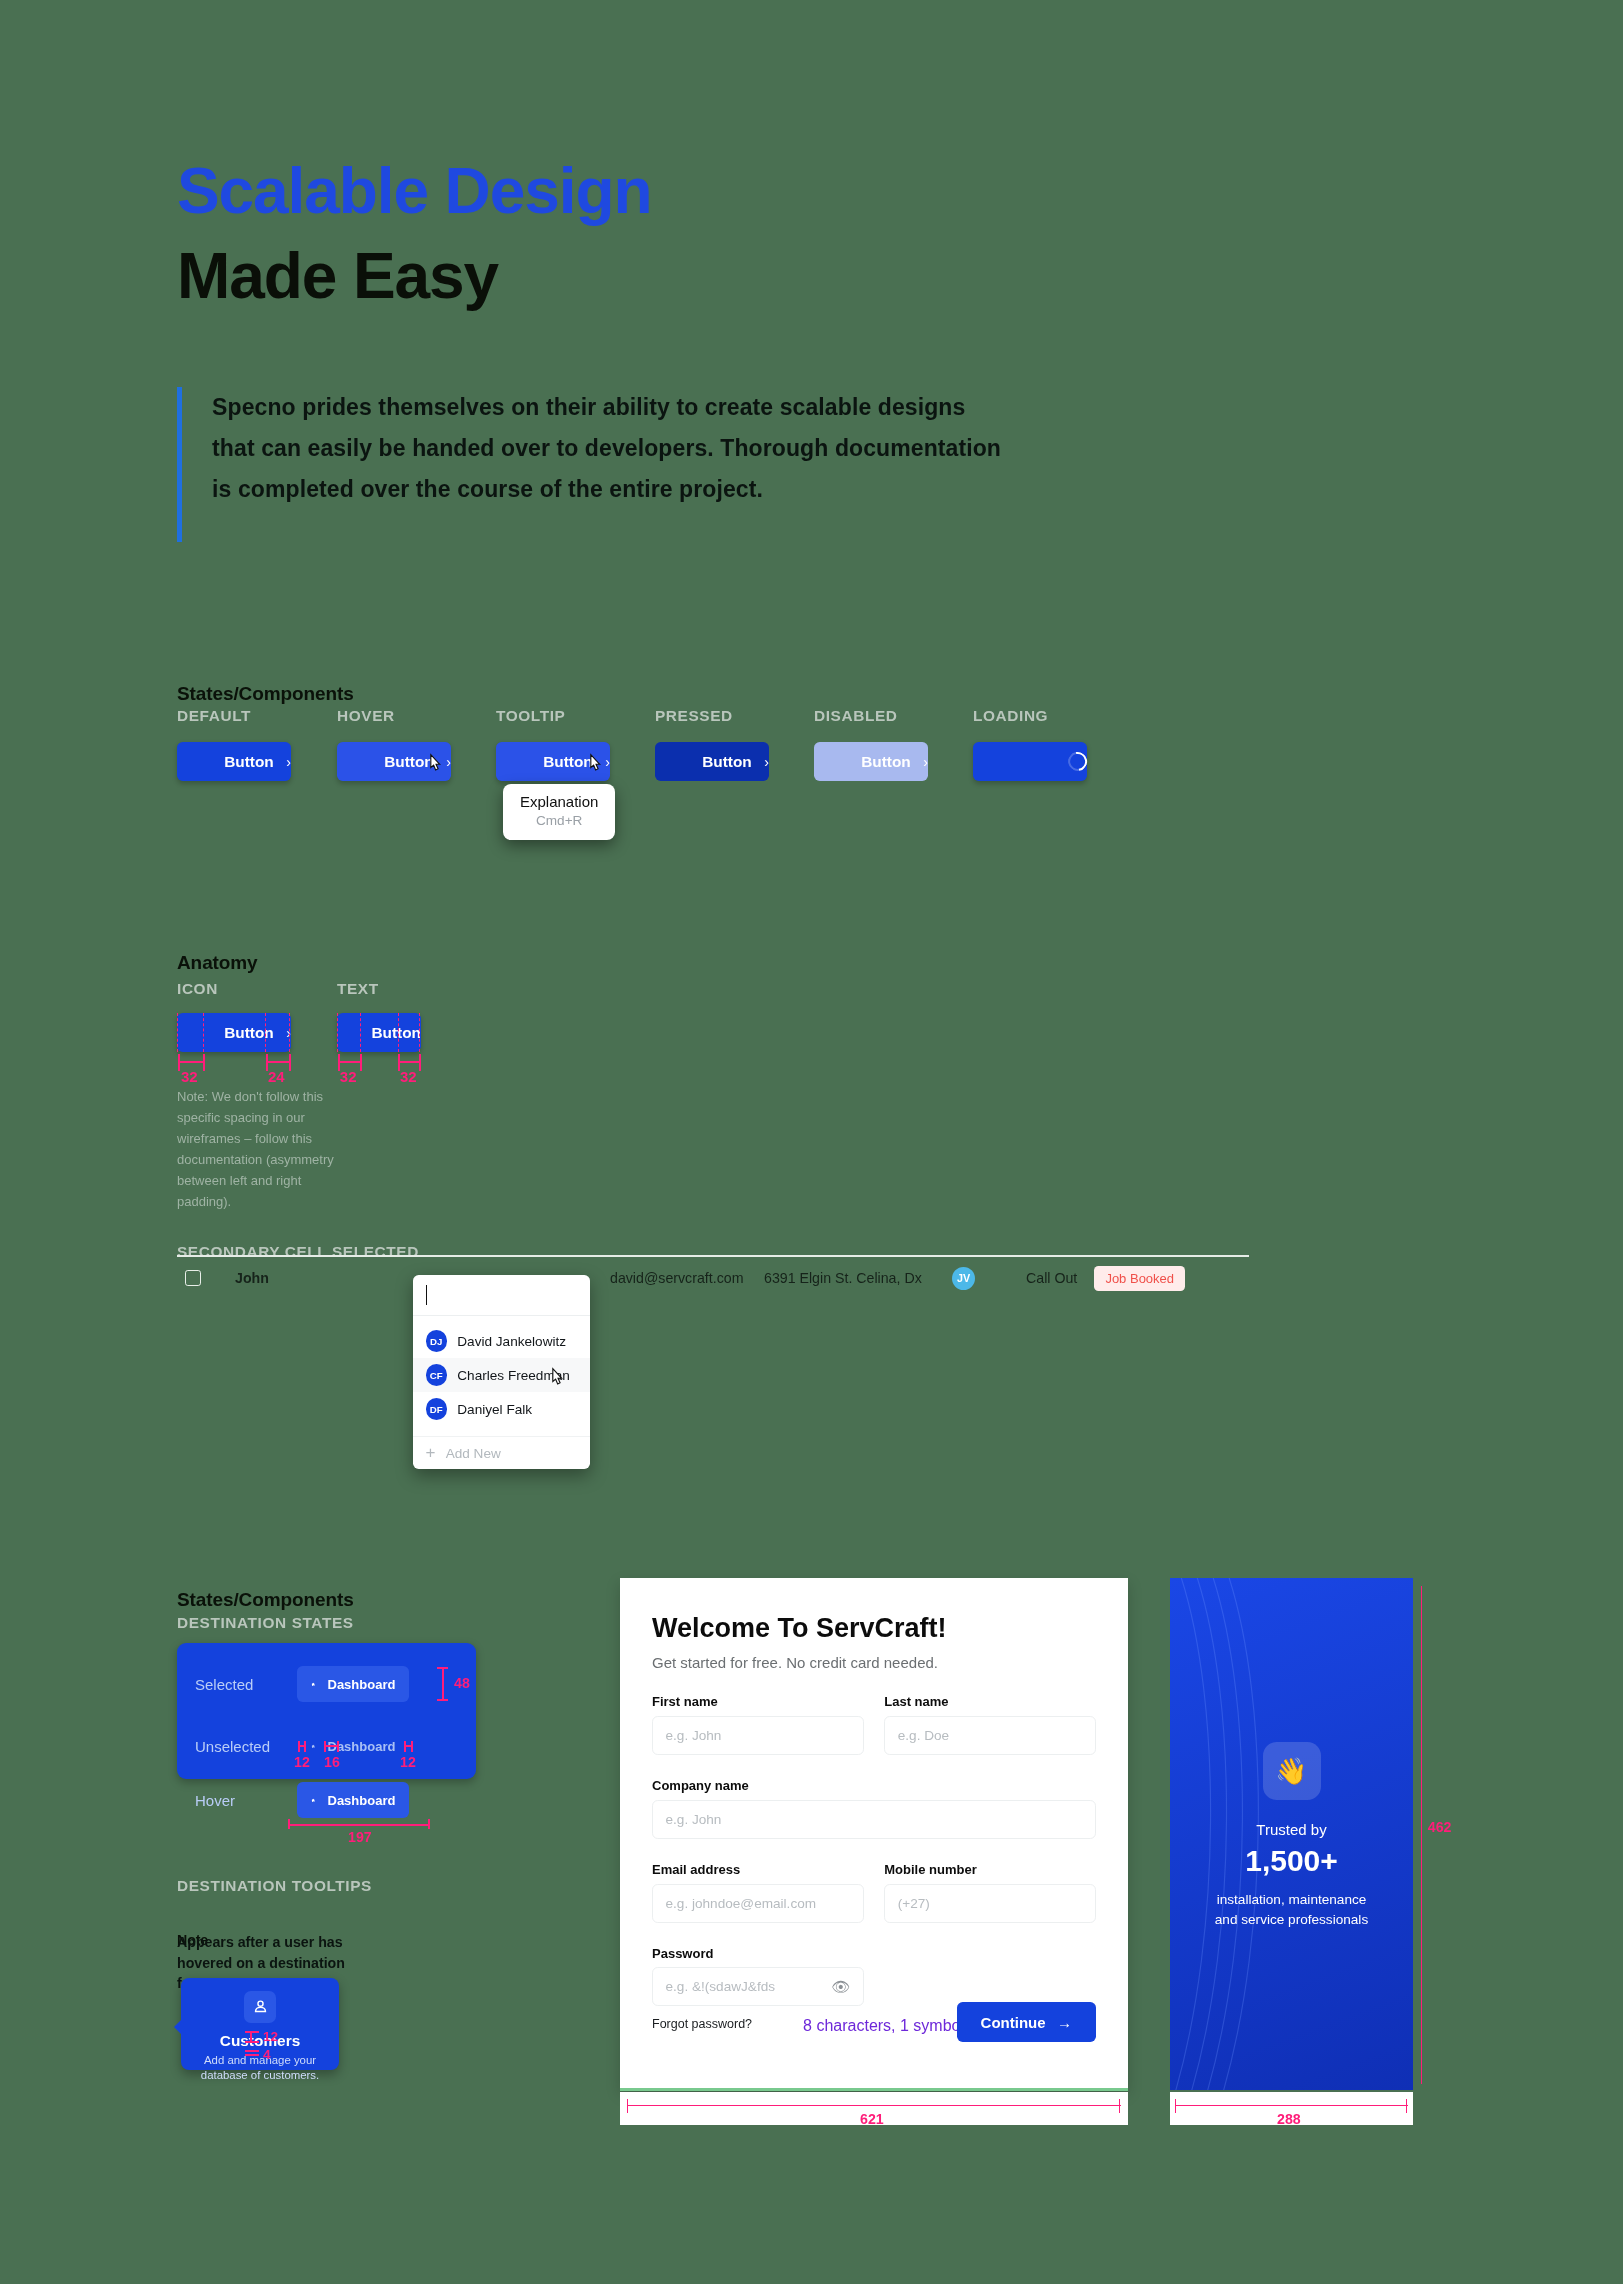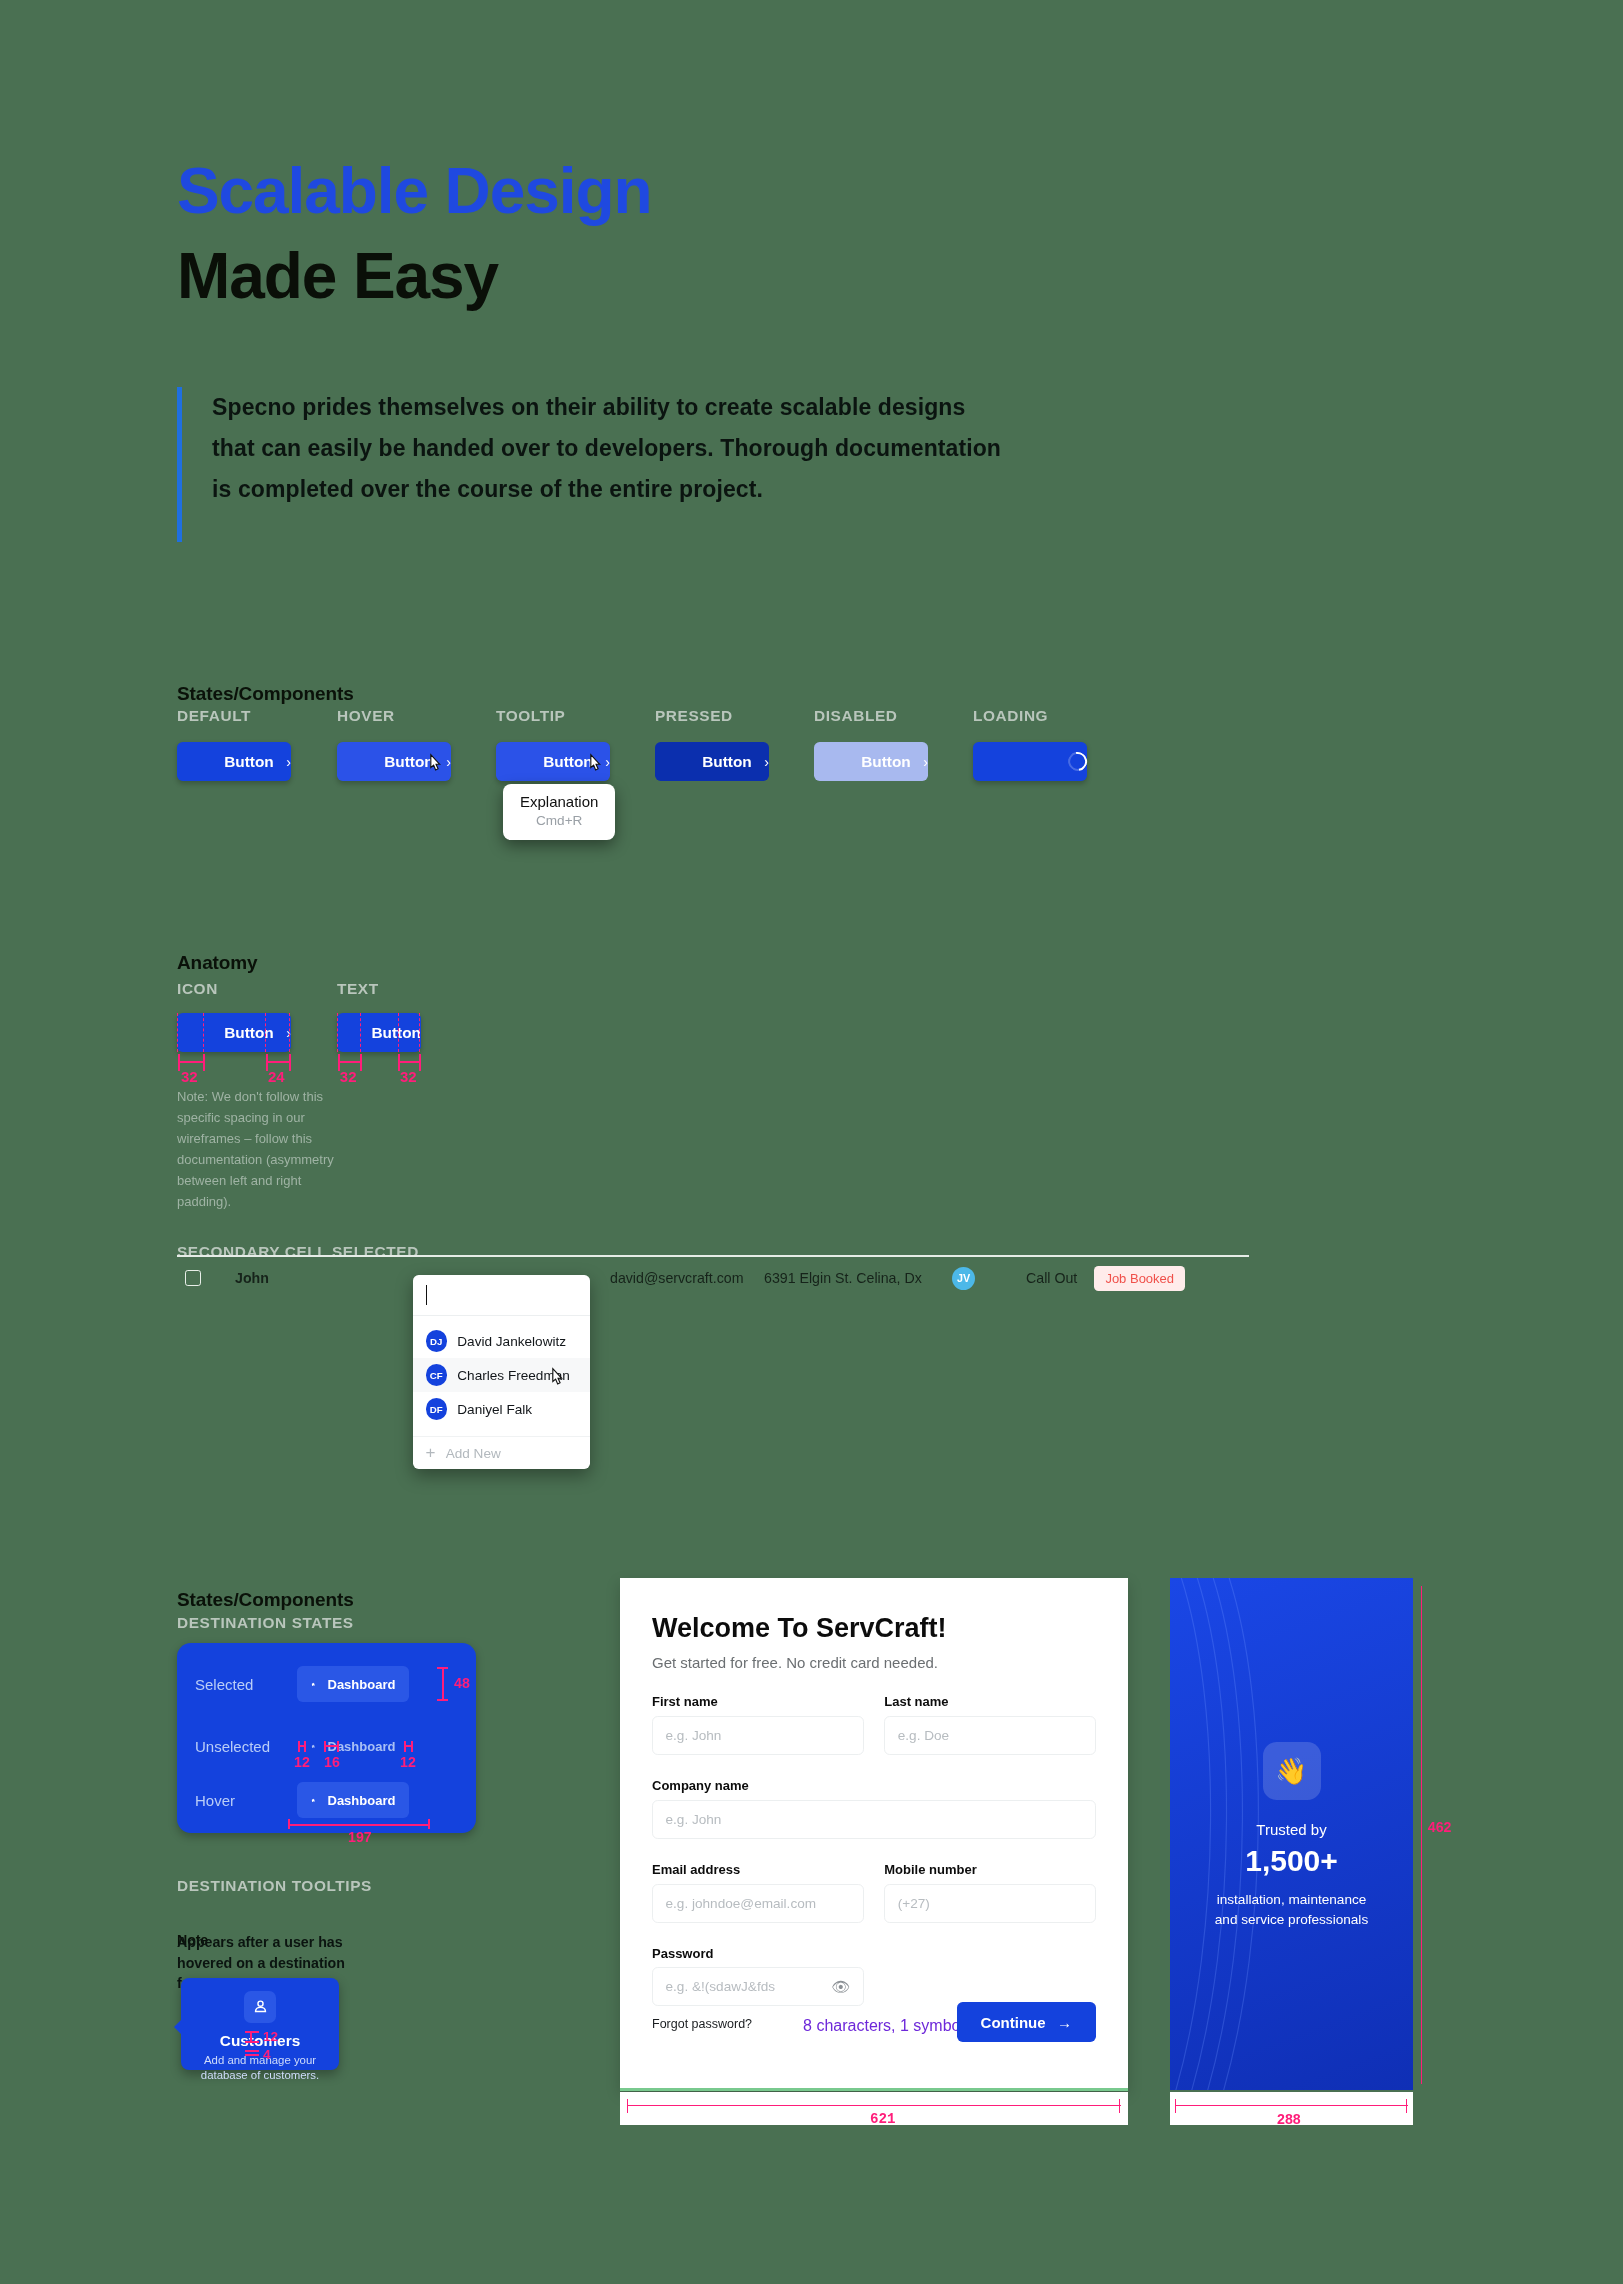--- a/index.html
+++ b/index.html
@@ -149,22 +149,22 @@
   .dd-add {
     display: flex; align-items: center; gap: 10.2px;
     height: 33px; padding: 0 12.5px; font-size: 13.6px; color: #b2b8bd;
     border-top: 0.6px solid #f0f2f3; margin-top: 4.5px;
   }
   .dd-plus { font-size: 17px; color: #b2b8bd; line-height: 0; }
 
   
   .navcard {
     position: absolute; left: 177px; top: 1643px;
-    width: 299px; height: 190px; background: #1442dd;
-    border-radius: 14px; box-shadow: 0 3.4px 9px rgba(0,0,0,.25);
+    width: 299px; height: 136px; background: #1442dd;
+    border-radius: 9px; box-shadow: 0 3.4px 9px rgba(0,0,0,.25);
   }
   .nav-row { position: absolute; display: flex; align-items: center; }
   .nav-state { font-size: 15px; color: #b9cdf7; width: 102px; }
   .nav-pill {
     display: flex; align-items: center; gap: 12.5px;
     height: 36px; padding: 0 13.6px; border-radius: 5.7px;
     color: #fff; font-size: 13px; font-weight: 700;
     width: 112px;
   }
   .nav-pill.sel { background: #2a57e6; }
@@ -589,21 +589,21 @@
     <div class="vline" style="top:0; height:498px;"></div>
     <div class="lbl" style="left:6.8px; top:233px;">462</div>
   </div>
 
   <div class="green-line" style="left:620px; top:2088px; width:508px;"></div>
   <div class="white-strip" style="left:620px; top:2092px; width:508px; height:33px;"></div>
   <div class="rail" style="left:627px; top:2105px; width:494px;">
     <div class="line" style="left:0; width:494px;"></div>
     <div class="cl" style="left:0;"></div>
     <div class="cr" style="left:492px;"></div>
-    <div class="lbl" style="left:243px;font-family:Liberation Mono, monospace;">621</div>
+    <div class="lbl" style="left:233px;">621</div>
   </div>
 
   <div class="white-strip" style="left:1170px; top:2092px; width:243px; height:33px;"></div>
   <div class="rail" style="left:1175px; top:2105px; width:233px;">
     <div class="line" style="left:0; width:233px;"></div>
     <div class="cl" style="left:0;"></div>
     <div class="cr" style="left:231px;"></div>
     <div class="lbl" style="left:102px;">288</div>
   </div>
 

